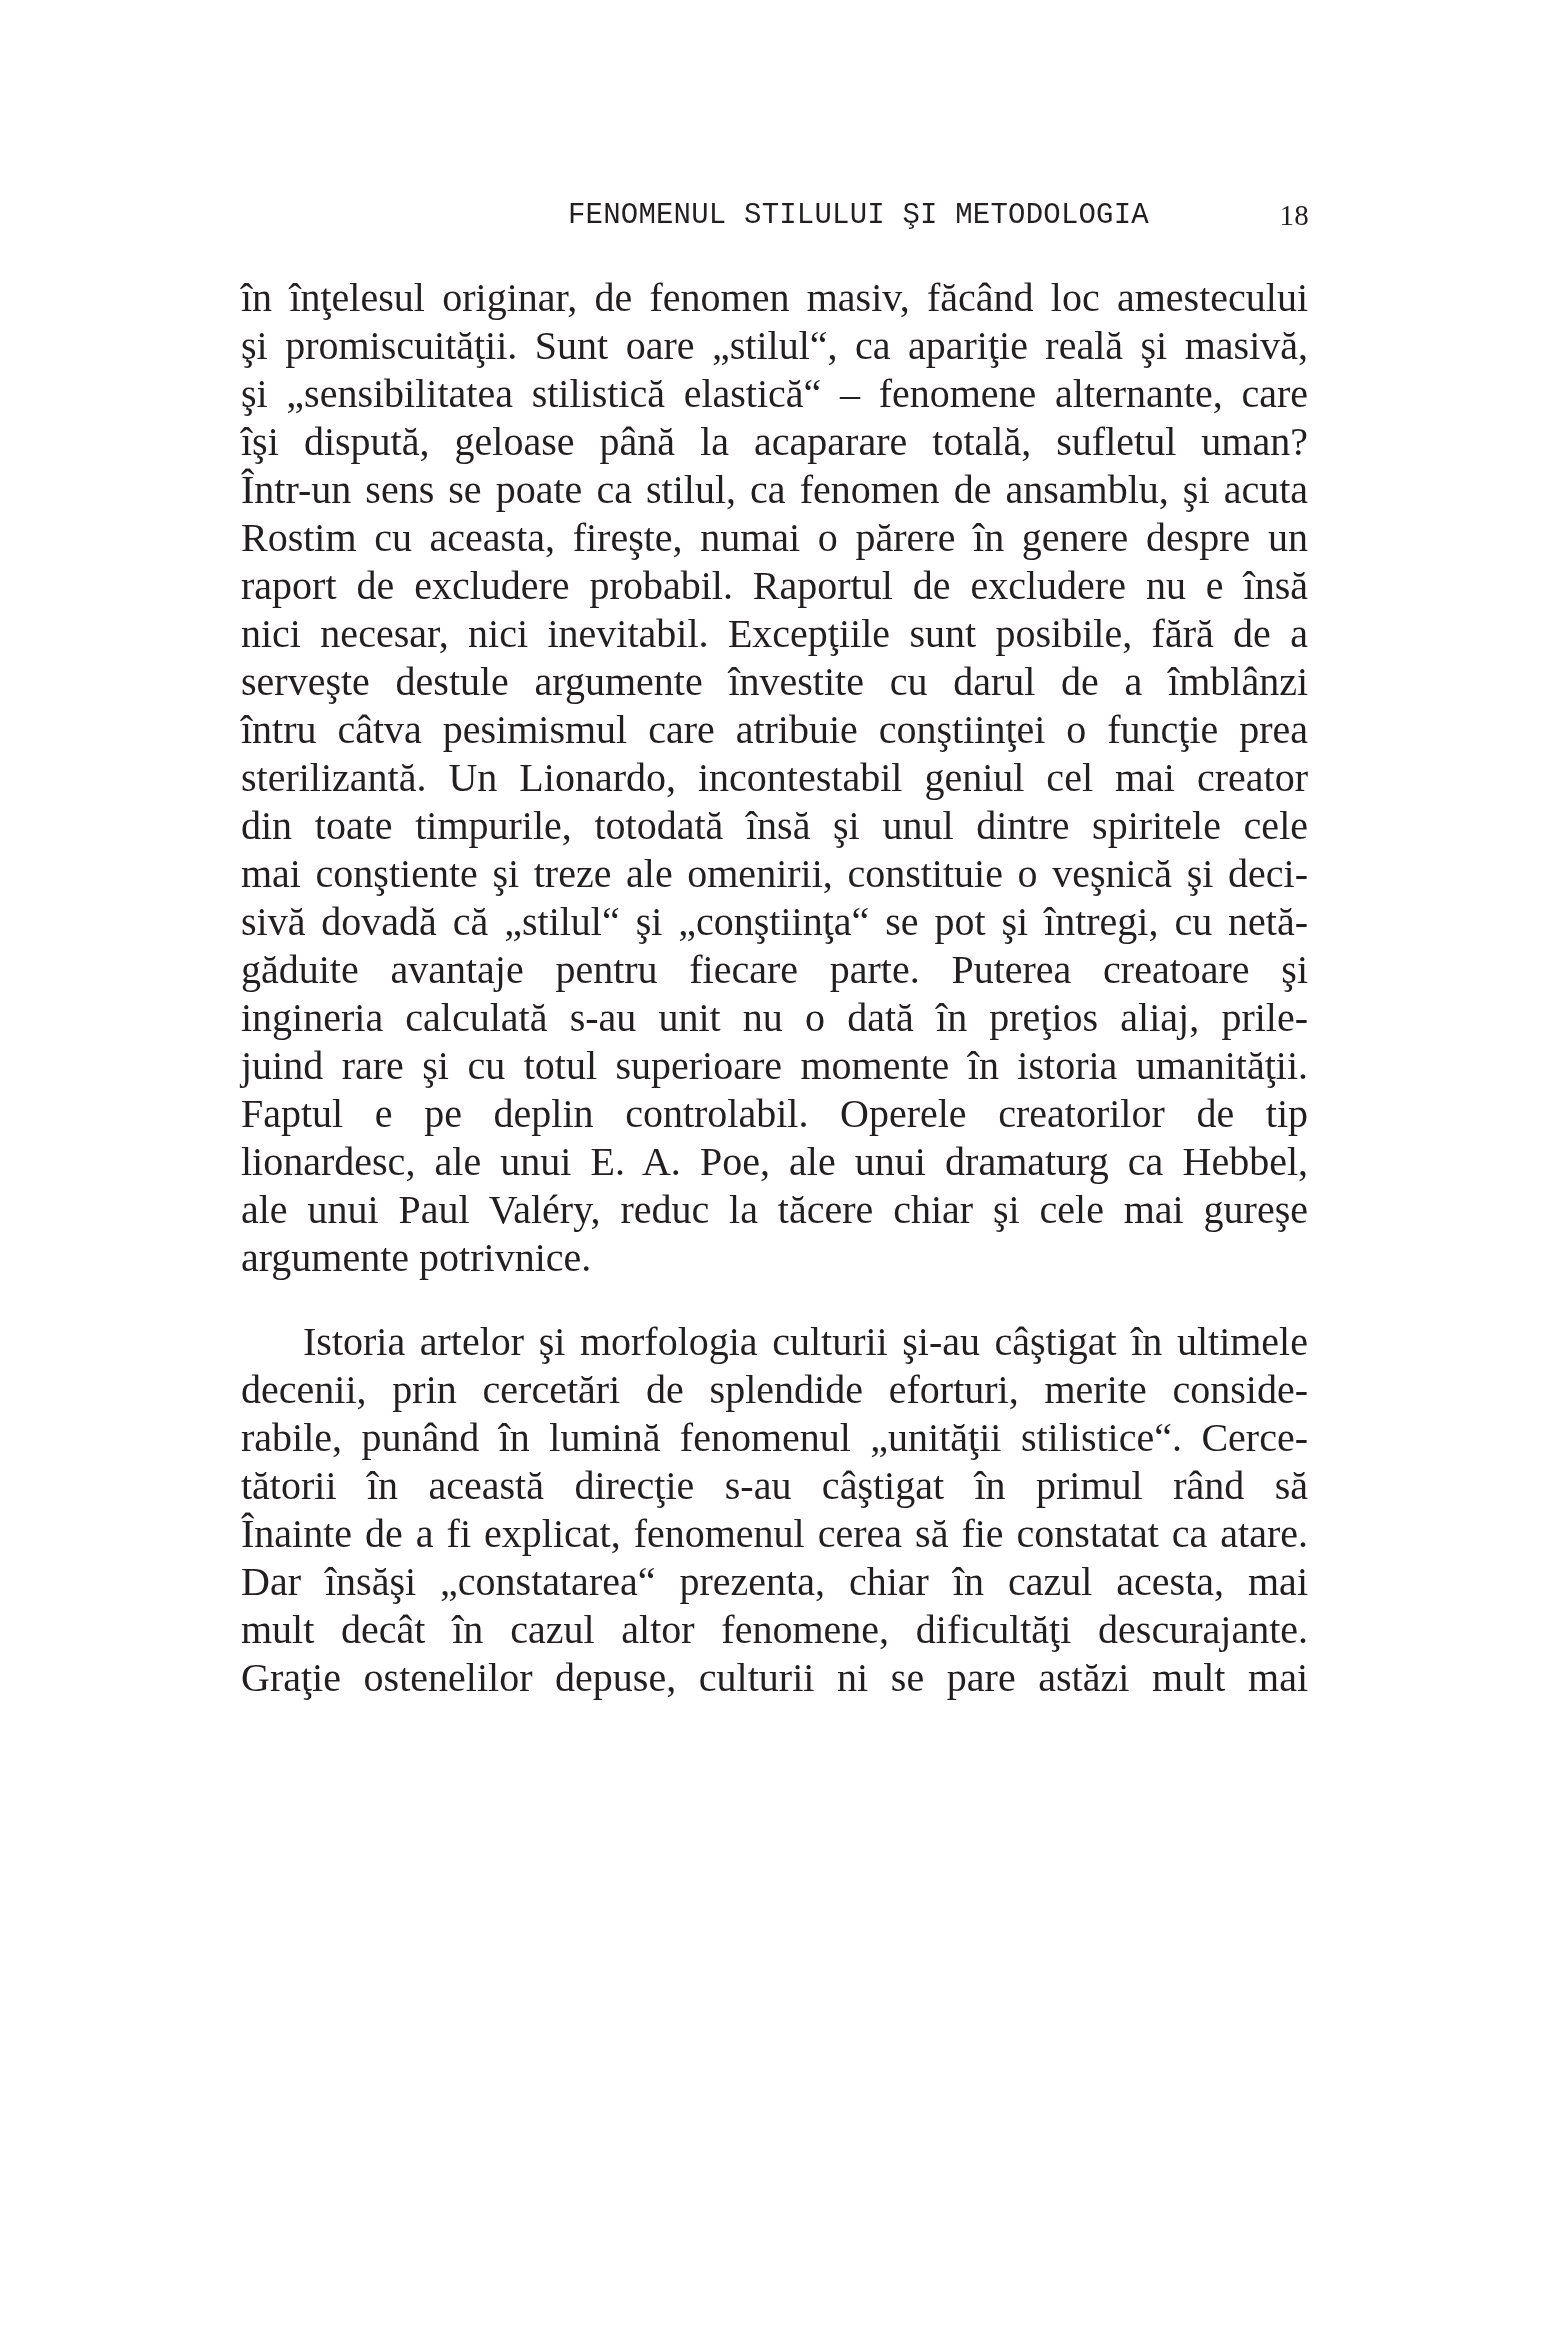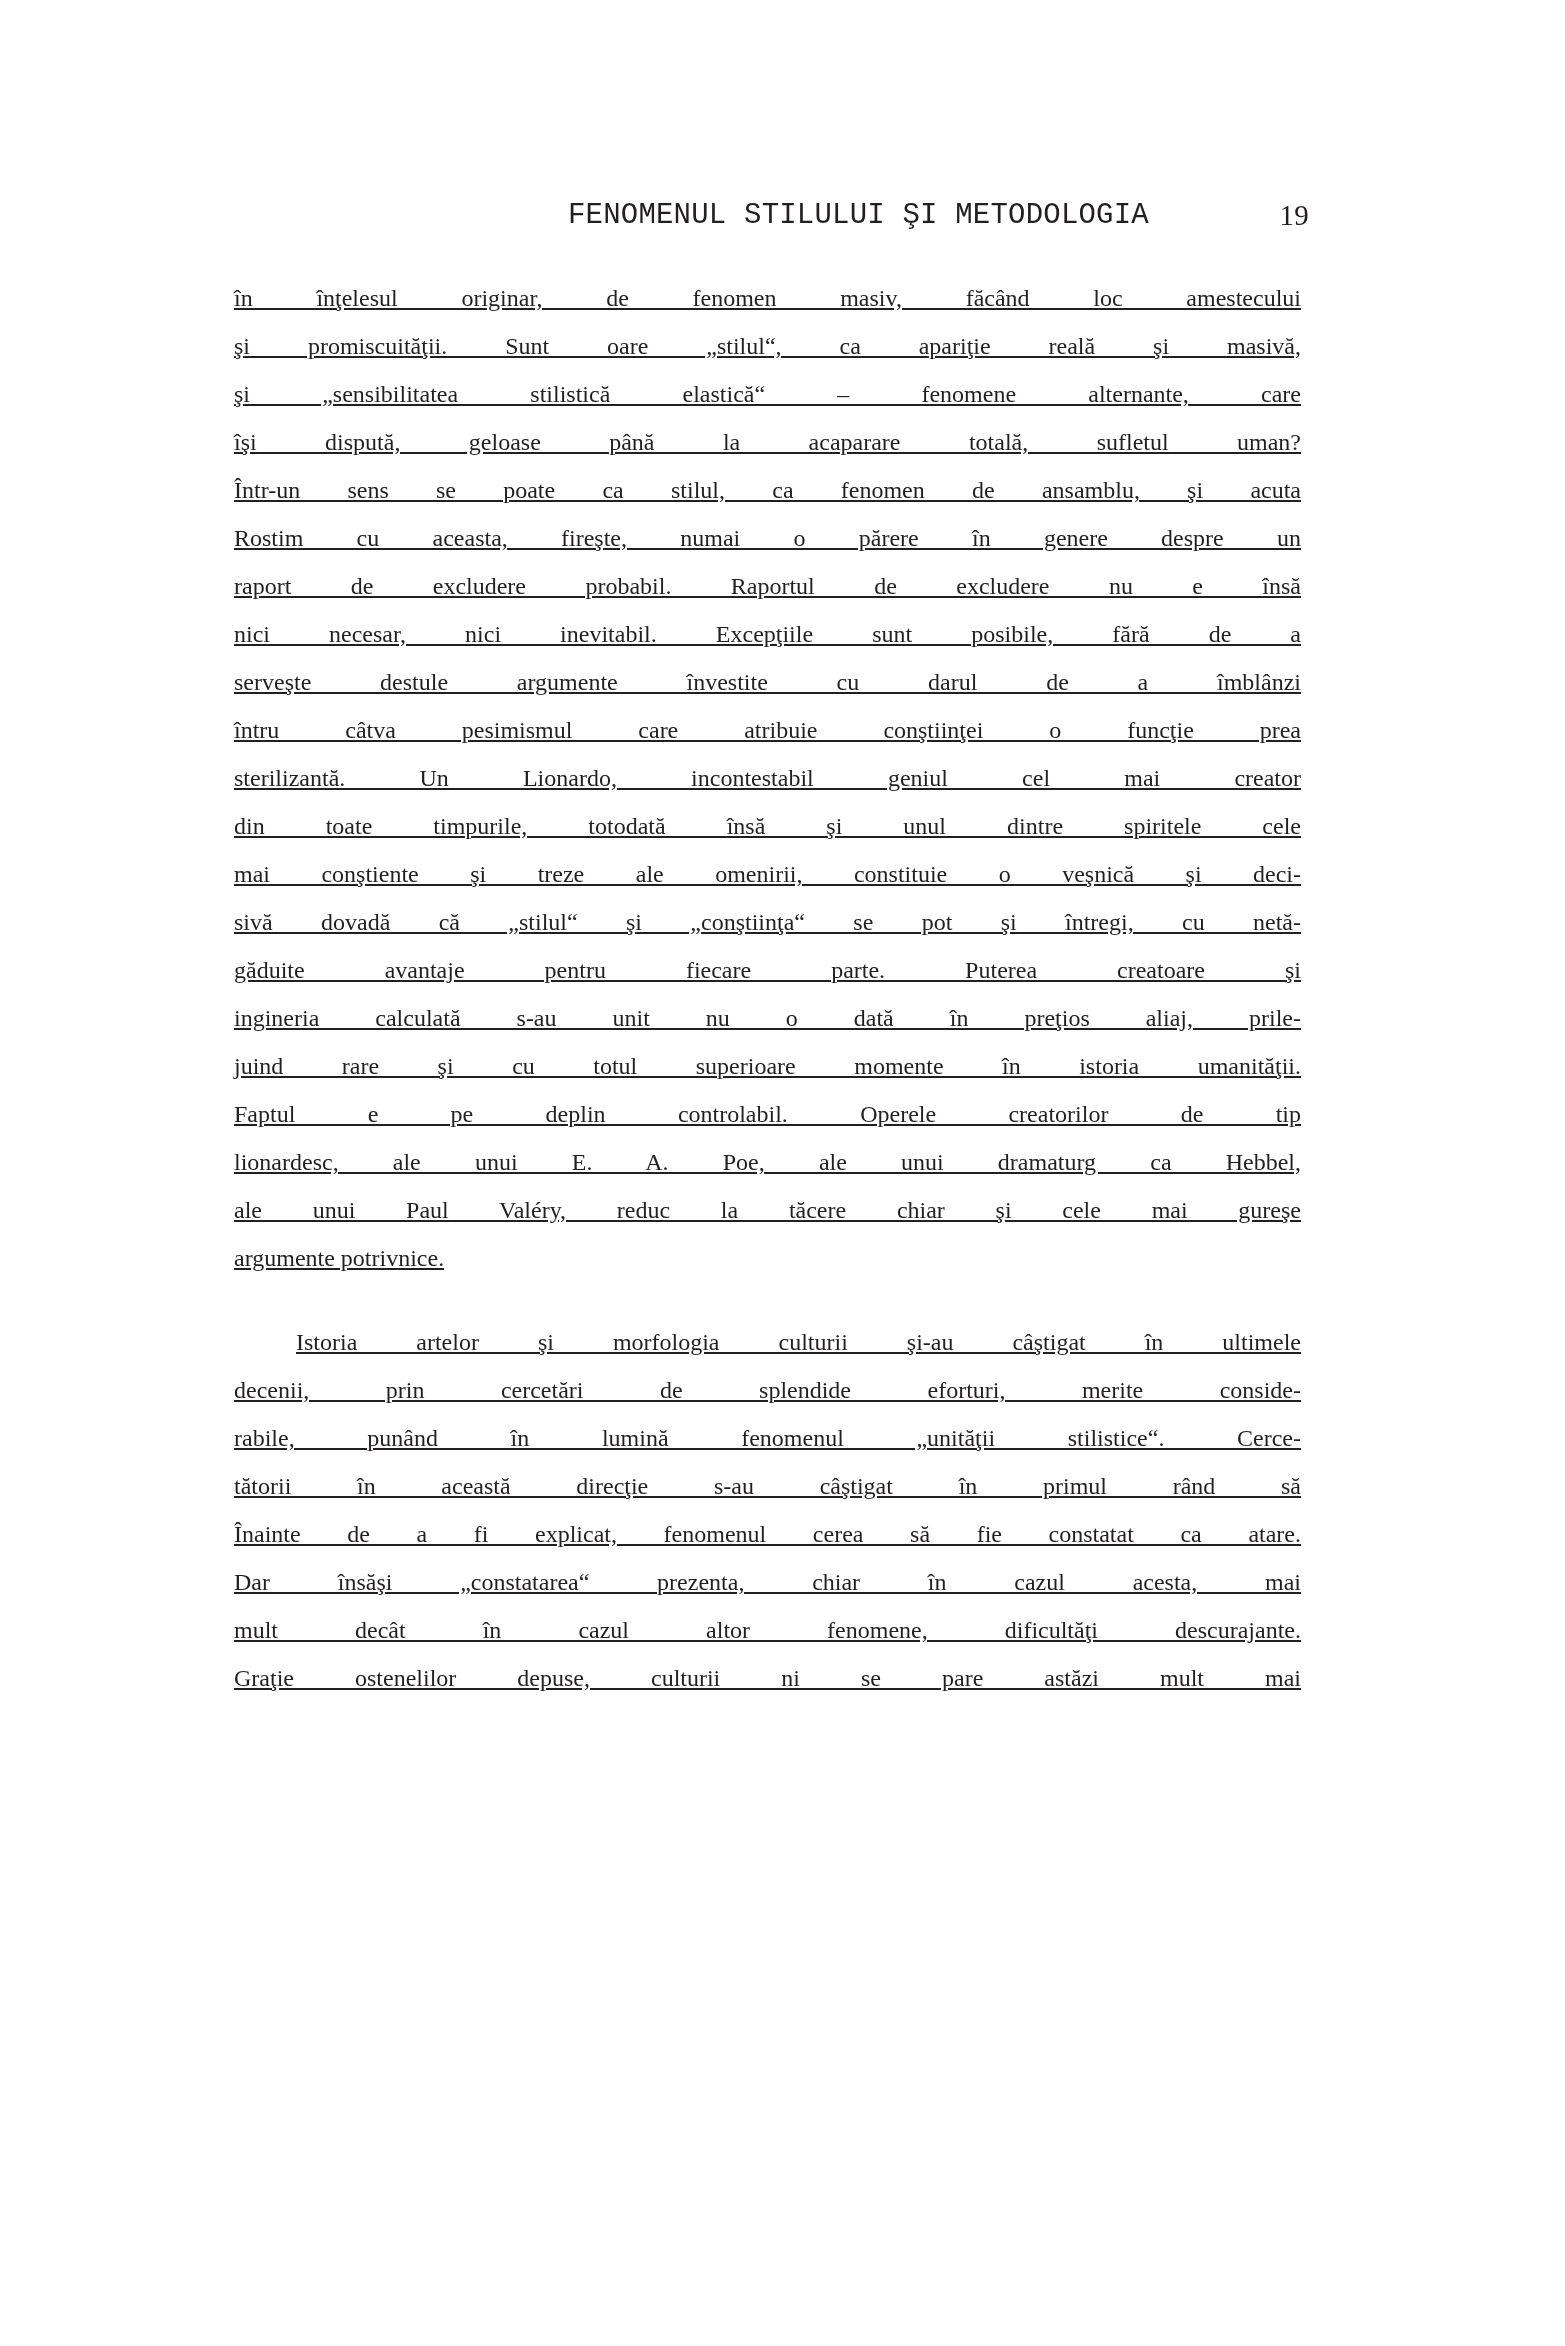--- a/index.html
+++ b/index.html
@@ -32,26 +32,25 @@
       white-space: nowrap;
       font-family: Liberation Mono, monospace;
     }
     .running-head .rh-page {
       position: absolute;
       right: 0;
       top: 0;
     }
     .text-block {
       position: absolute;
-      left: 234px;
+      left: 241px;
       top: 274px;
       width: 1067px;
-      font-size: 24px;
+      font-size: 40px;
       line-height: 48px;
-      text-decoration: underline;
     }
     .line {
       display: block;
       height: 48px;
       white-space: nowrap;
       text-align: justify;
       text-align-last: justify;
       overflow: visible;
     }
     .line.last {
@@ -62,21 +61,21 @@
     }
     .para-gap {
       height: 36px;
     }
   </style>
 </head>
 <body>
 
 <header class="running-head">
   <span class="rh-title">FENOMENUL STILULUI ŞI METODOLOGIA</span>
-  <span class="rh-page">19</span>
+  <span class="rh-page">18</span>
 </header>
 
 <main class="text-block">
   <section>
     <span class="line">în înţelesul originar, de fenomen masiv, făcând loc amestecului</span>
     <span class="line">şi promiscuităţii. Sunt oare „stilul“, ca apariţie reală şi masivă,</span>
     <span class="line">şi „sensibilitatea stilistică elastică“ – fenomene alternante, care</span>
     <span class="line">îşi dispută, geloase până la acaparare totală, sufletul uman?</span>
     <span class="line">Într-un sens se poate ca stilul, ca fenomen de ansamblu, şi acuta</span>
     <span class="line">Rostim cu aceasta, fireşte, numai o părere în genere despre un</span>

